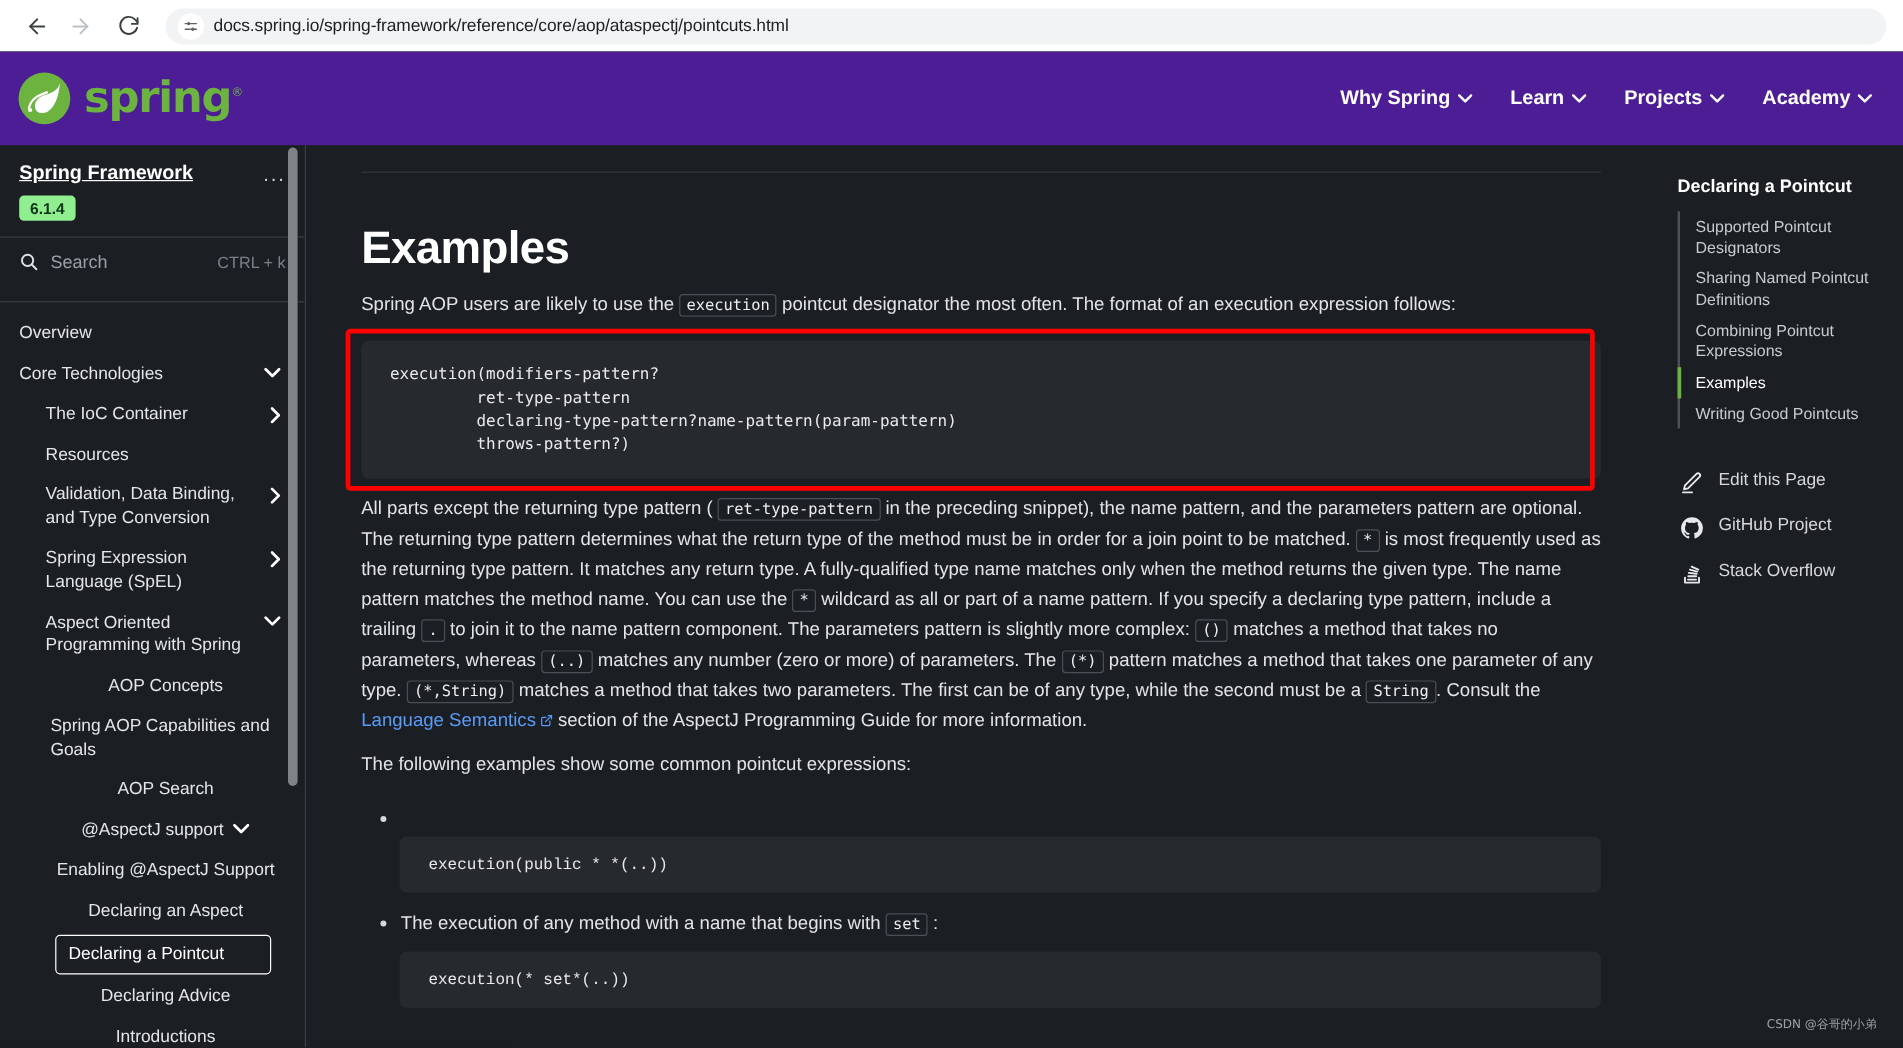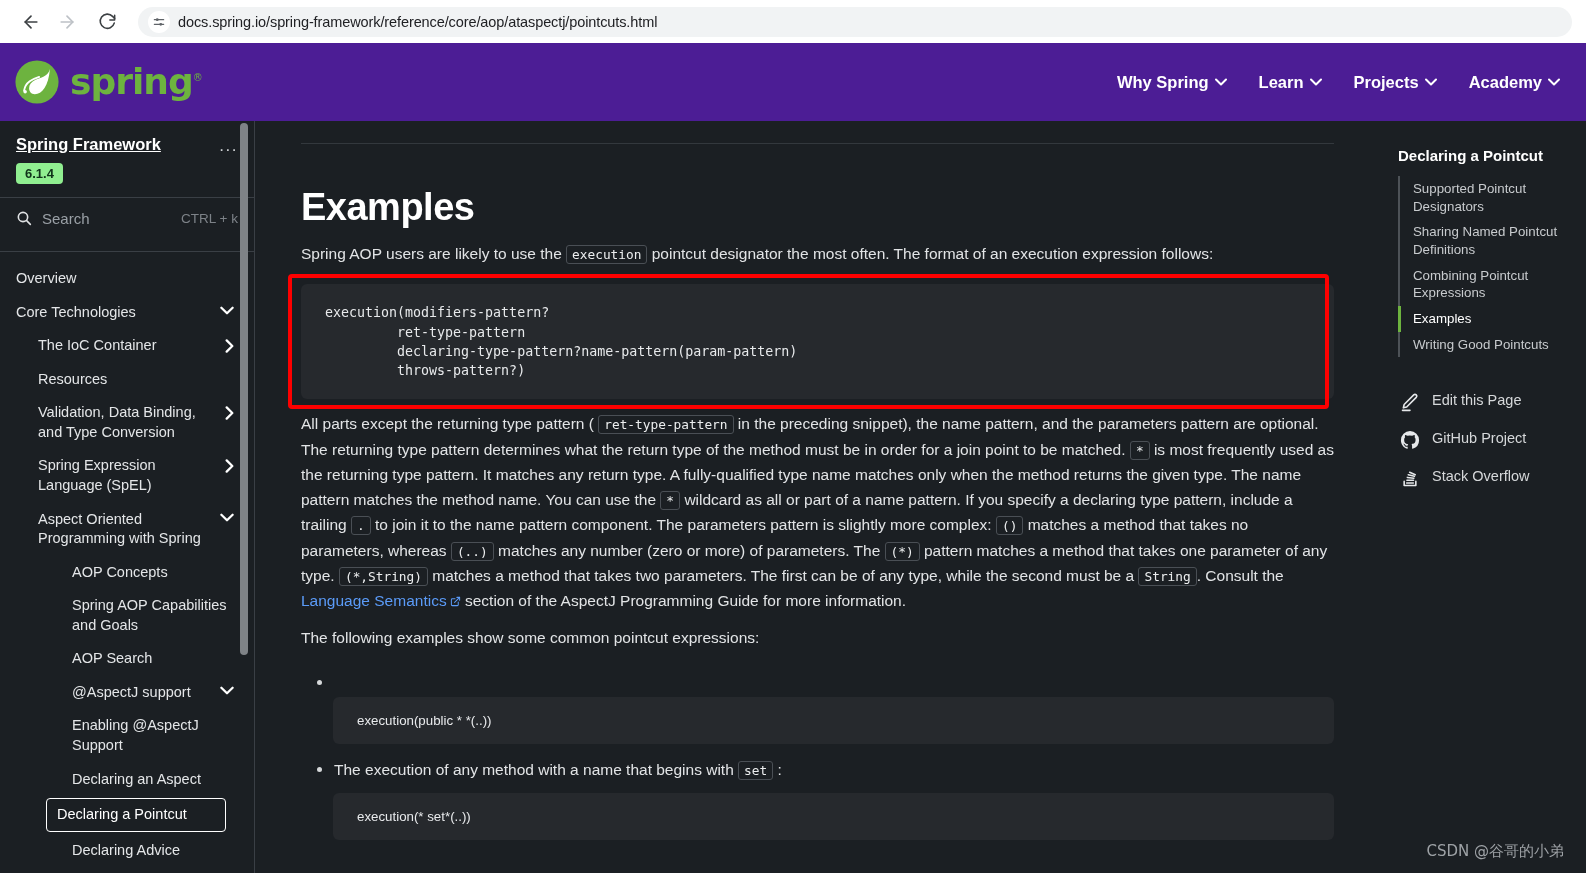--- a/index.html
+++ b/index.html
@@ -166,21 +166,21 @@
     display: flex;
     align-items: flex-start;
     justify-content: space-between;
     color: #e4e6e8;
     font-size: 14.5px;
     line-height: 1.35;
     padding: 7px 20px 7px 16px;
     gap: 8px;
   }
   .sb-item.lvl2 { padding-left: 38px; }
-  .sb-item.lvl3 { padding-left: 72px; }
+  .sb-item.lvl3 { padding-left: 42px; justify-content: center; }
   .sb-item.active {
     border: 1px solid #ffffff;
     border-radius: 4px;
     margin: 2px 28px 2px 46px;
     padding: 6px 10px;
     color: #ffffff;
   }
   .sb-caret { flex: 0 0 auto; margin-top: 3px; }
   .sb-scrollbar {
     position: absolute;
@@ -263,21 +263,21 @@
     border-radius: 50%;
     background: #d6d8da;
     flex: 0 0 auto;
     margin-top: 9px;
   }
   .bullet-code {
     background: #26292d;
     border-radius: 6px;
     padding: 16px 24px;
     margin: 12px 0 14px 32px;
-    font-family: Liberation Sans, sans-serif;
+    font-family: Liberation Mono, monospace;
     font-size: 13.3px;
     color: #e8eaec;
     white-space: pre;
   }
 
   
   .toc {
     width: 206px;
     flex: 0 0 206px;
     padding: 26px 16px 0 18px;
@@ -315,21 +315,21 @@
     padding: 9px 0 9px 2px;
   }
   .toc-link-ico { width: 20px; height: 20px; flex: 0 0 auto; }
 
   
   .watermark {
     position: absolute;
     right: 22px;
     bottom: 12px;
     color: #9ea2a6;
-    font-size: 15px;
+    font-size: 10px;
     font-family: "DejaVu Sans", sans-serif;
     z-index: 20;
   }
 </style>
 </head>
 <body>
 
 <div class="browser-bar">
   <div class="nav-btn">
     <svg width="20" height="20" viewBox="0 0 24 24" fill="none" stroke="#3c4043" stroke-width="2" stroke-linecap="round" stroke-linejoin="round">

